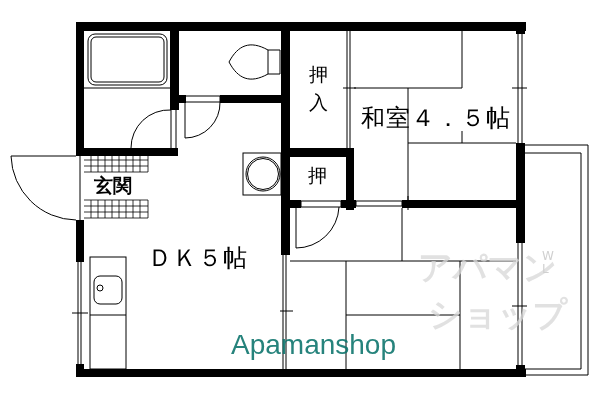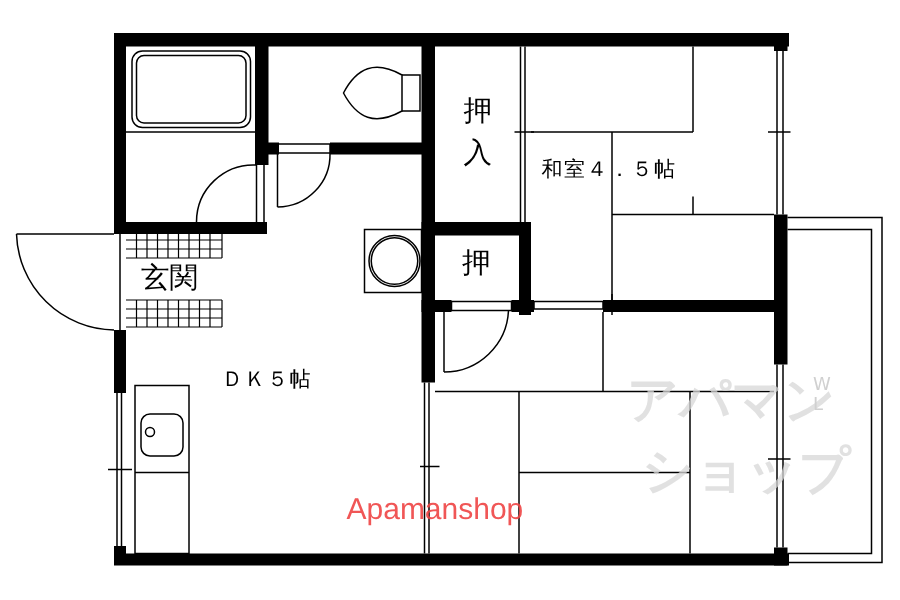--- a/index.html
+++ b/index.html
@@ -1,21 +1,21 @@
 <!DOCTYPE html>
 <html><head>
 <meta charset="utf-8">
 <style>
   html, body { margin: 0; padding: 0; background: #ffffff; }
   body { width: 600px; height: 400px; position: relative; overflow: hidden; font-family: "DejaVu Sans", sans-serif; }
   .plan { position: absolute; left: 0; top: 0; width: 600px; height: 400px; }
   .lbl { position: absolute; color: #000; font-family: "DejaVu Sans", sans-serif; white-space: nowrap; line-height: 1; }
-  .room-lg { font-size: 14px; letter-spacing: 1px; }
+  .room-lg { font-size: 24px; letter-spacing: 1px; }
   .room-sm { font-size: 19px; }
-  .wm { position: absolute; color: #ef4444; font-family: "Liberation Sans", sans-serif; font-size: 20px; opacity: 0.9; }
+  .wm { position: absolute; color: #0f766e; font-family: "Liberation Sans", sans-serif; font-size: 28px; opacity: 0.9; }
   .wm-jp { position: absolute; color: #d8d8d8; font-family: Liberation Sans, sans-serif; font-weight: bold; font-size: 34px; line-height: 1.05; opacity: 0.75; }
   .wm-wl { position: absolute; color: #d0d0d0; font-family: "DejaVu Sans", sans-serif; font-size: 12px; line-height: 1.1; }
 </style>
 </head>
 <body>
 
 <div class="plan">
   <svg width="600" height="400" viewBox="0 0 600 400">
     <g fill="#000" stroke="none">
 
@@ -147,21 +147,21 @@
 
       <line x1="518" y1="243" x2="518" y2="365"></line>
       <line x1="522" y1="243" x2="522" y2="365"></line>
       <line x1="512" y1="306" x2="527" y2="306"></line>
 
       <path d="M525,145 L588,145 L588,375 L525,375"></path>
       <path d="M525,153 L581,153 L581,369 L525,369"></path>
     </g>
   </svg>
 
-  <span class="lbl room-sm" style="left:94px;top:176px;">玄関</span>
+  <span class="lbl room-sm" style="left:94px;top:176px;font-weight:bold;">玄関</span>
   <span class="lbl room-lg" style="left:148px;top:246px;">ＤＫ５帖</span>
   <span class="lbl room-lg" style="left:361px;top:106px;">和室４．５帖</span>
   <span class="lbl room-sm" style="left:309px;top:65px;">押</span>
   <span class="lbl room-sm" style="left:309px;top:93px;">入</span>
   <span class="lbl room-sm" style="left:308px;top:166px;">押</span>
 
   <span class="wm-jp" style="left:418px;top:250px;">アパマン</span>
   <span class="wm-jp" style="left:428px;top:297px;">ショップ</span>
   <span class="wm-wl" style="left:542px;top:250px;white-space:pre;">W
 L</span>

